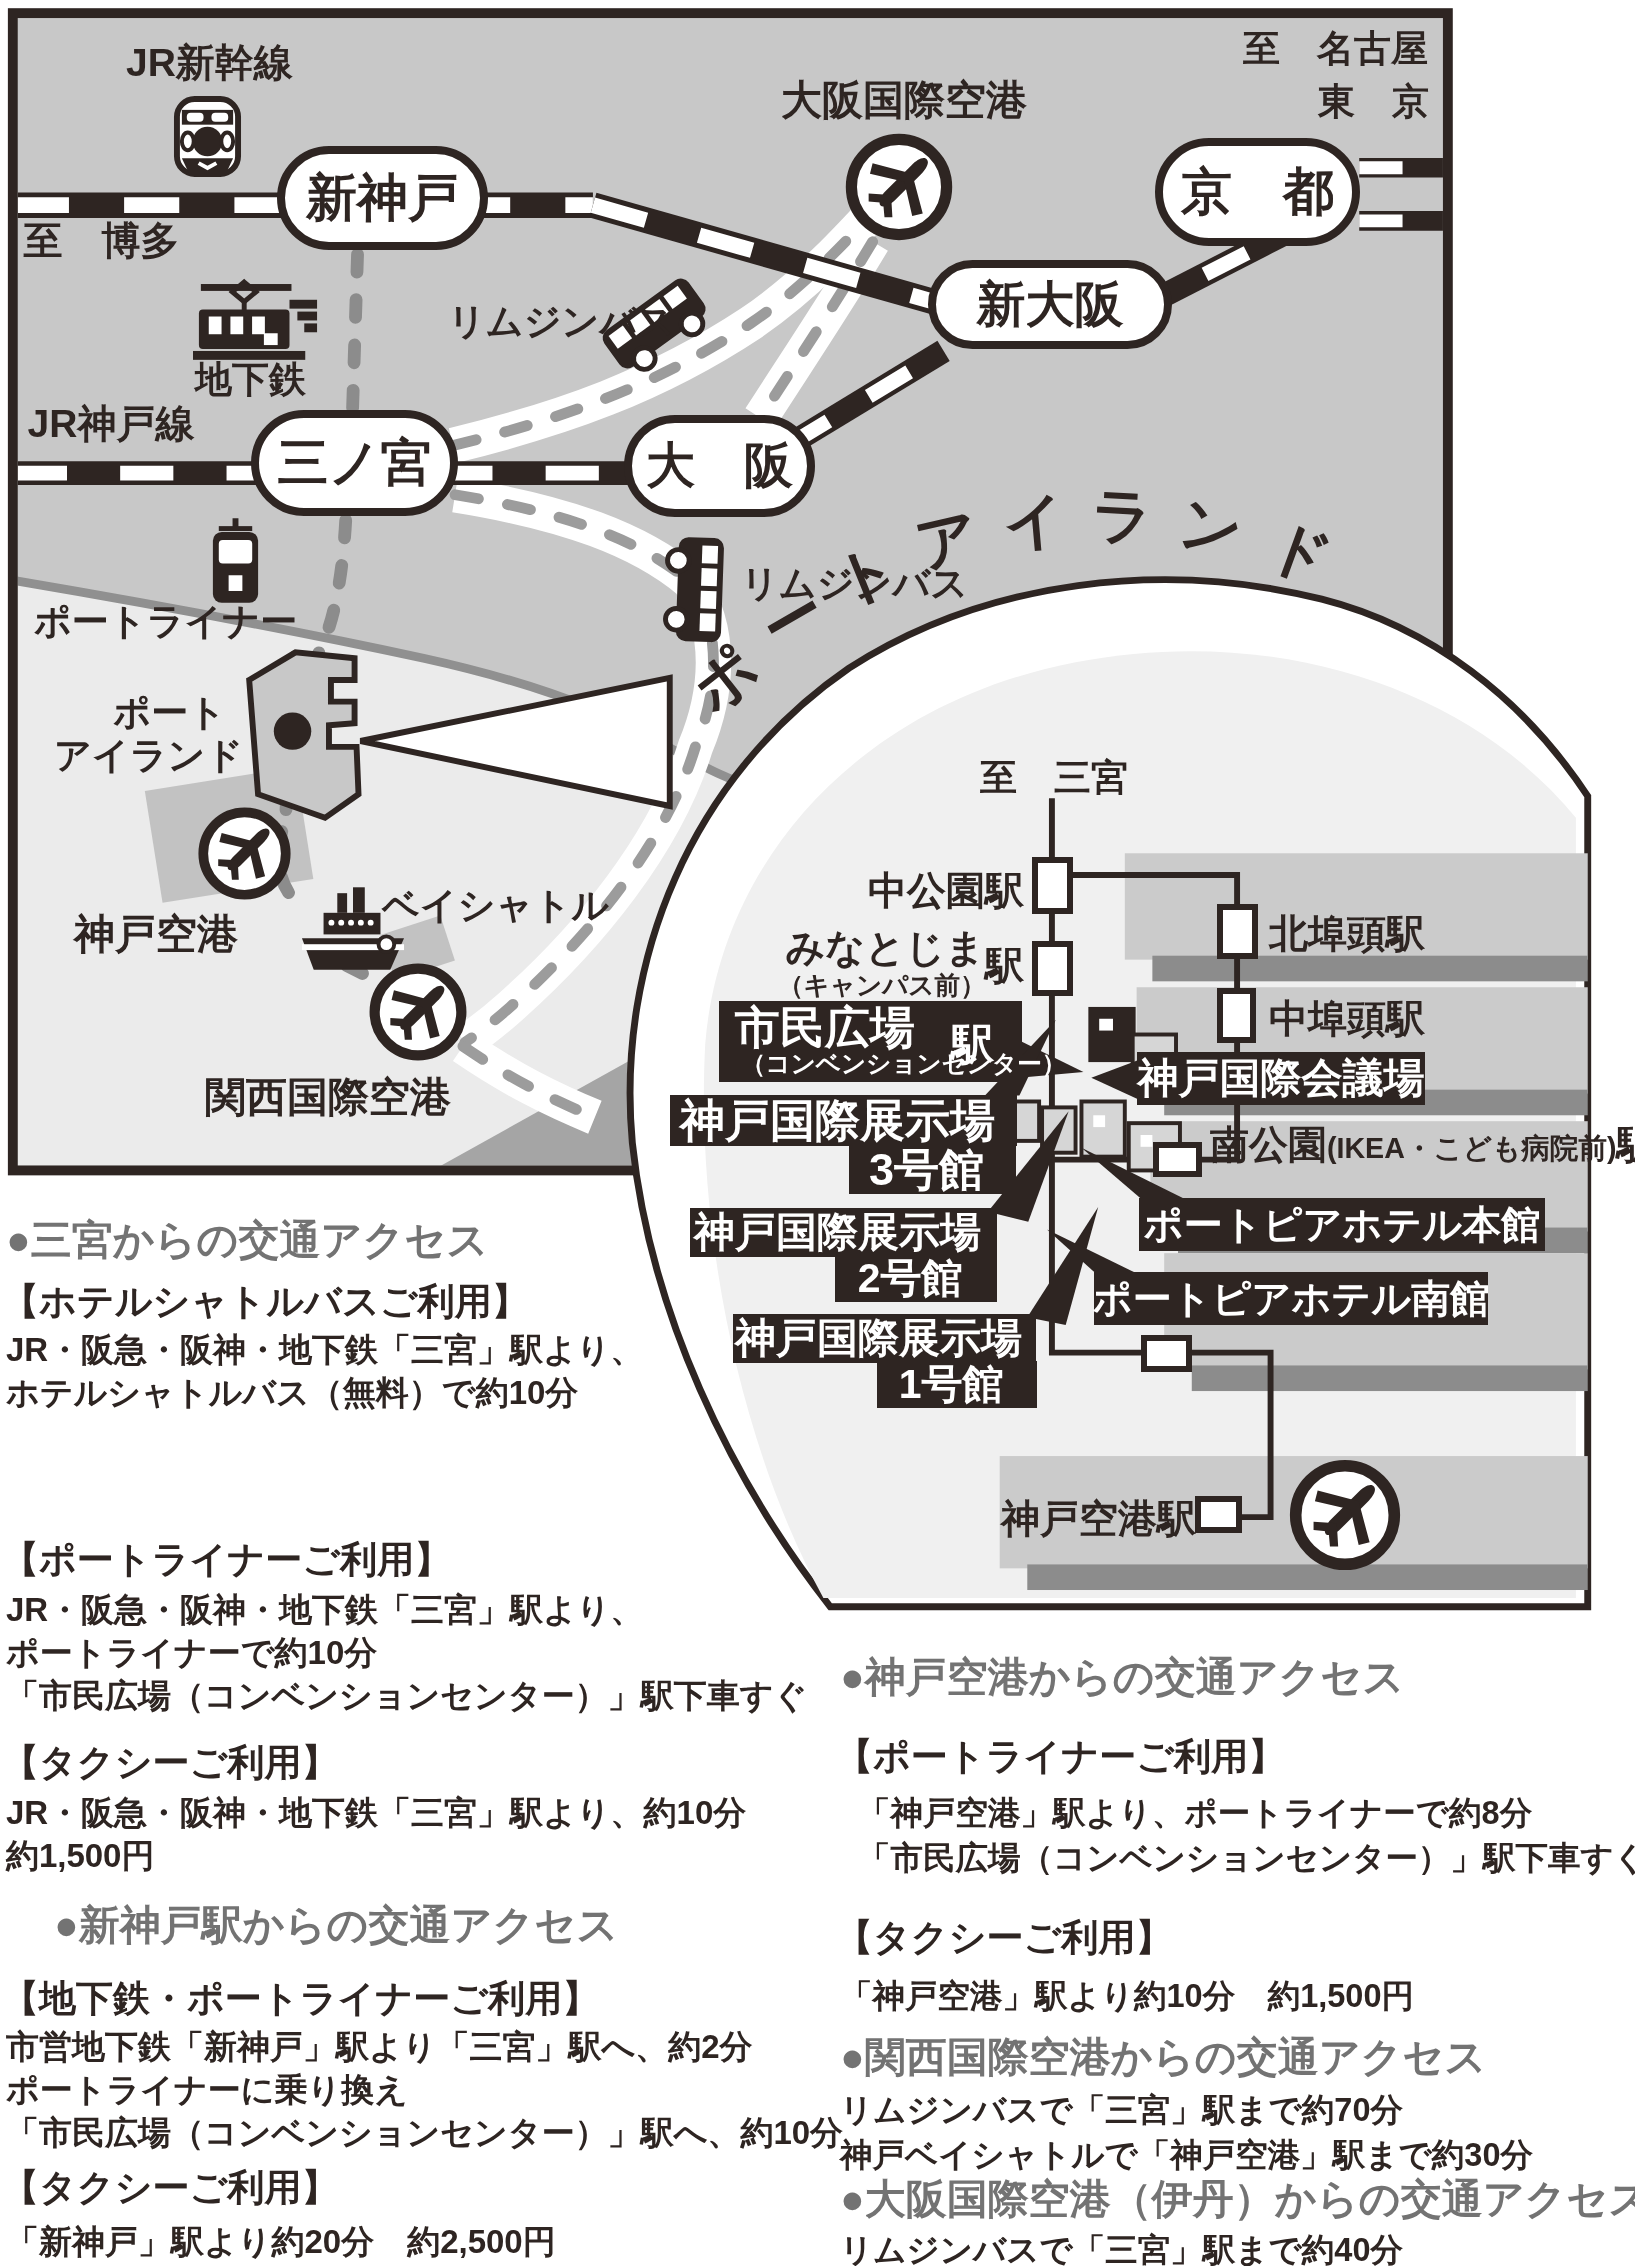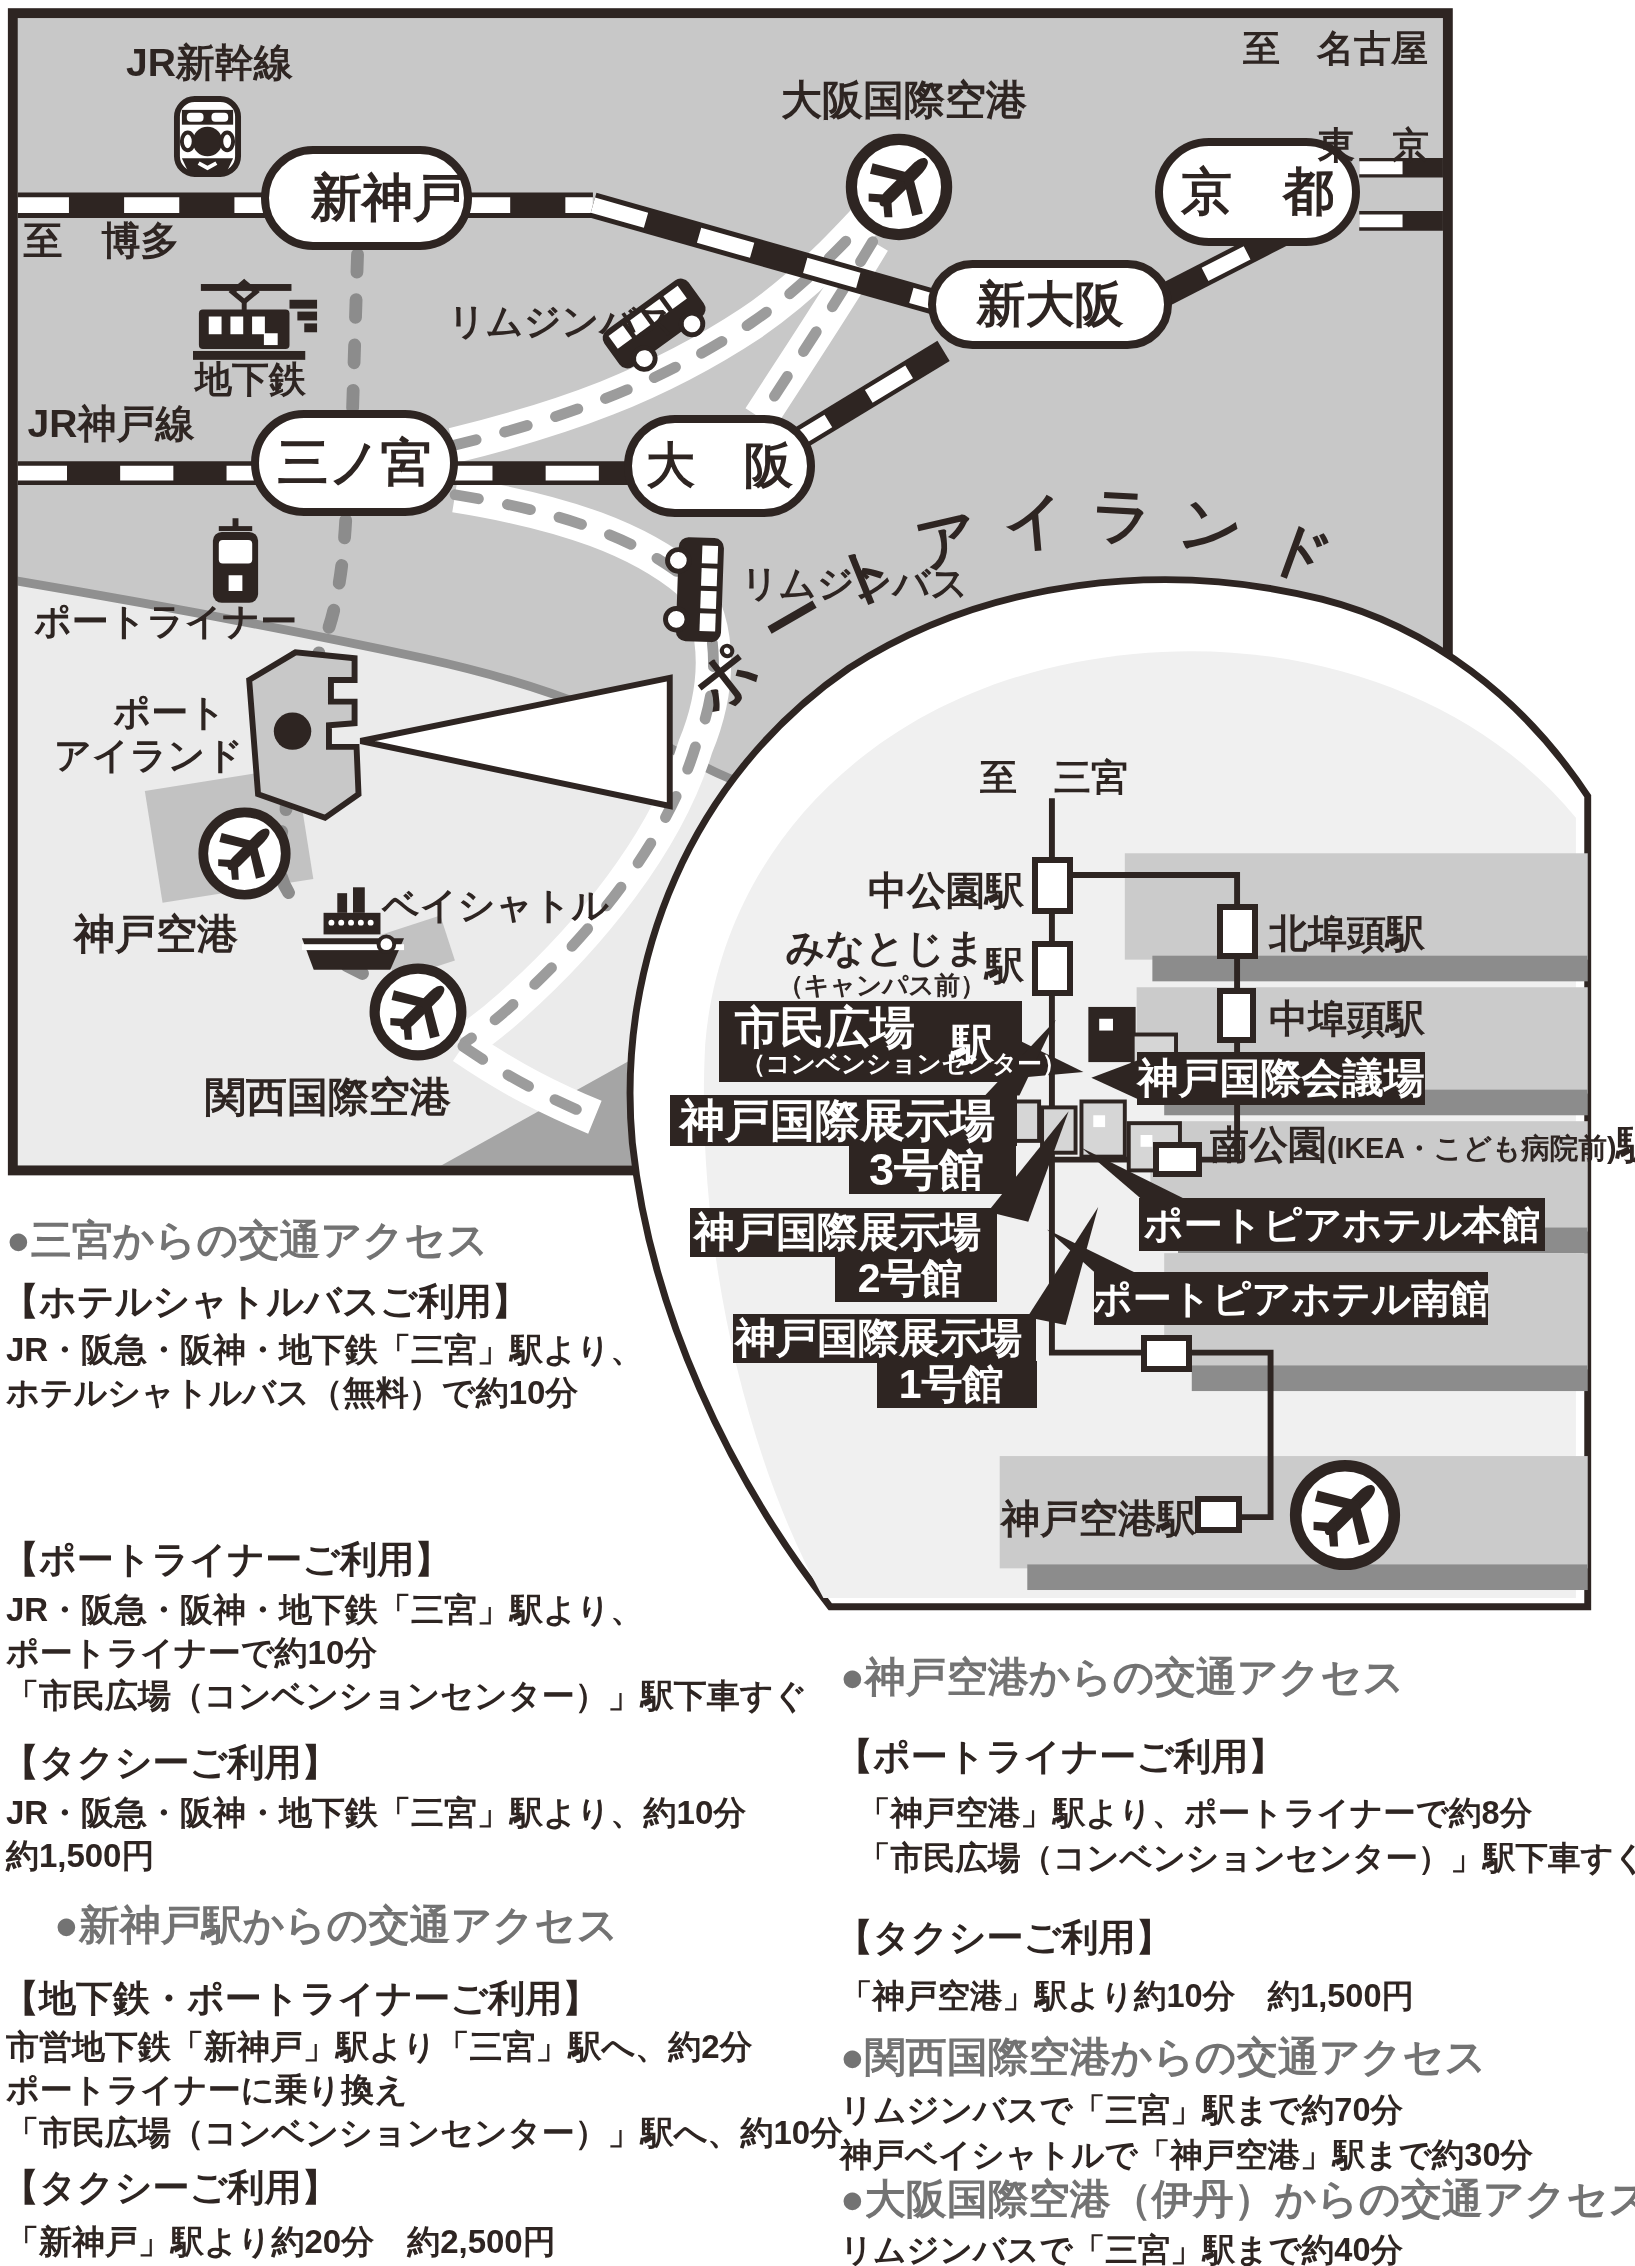--- a/index.html
+++ b/index.html
@@ -249,41 +249,41 @@
     <svg width="116" height="116" viewBox="0 0 120 120">
       <circle cx="60" cy="60" r="51" fill="#fff" stroke="#2e2522" stroke-width="12"></circle>
       <g transform="rotate(45 60 60)" fill="#2e2522">
         <path d="M60,18 C65,18 67,26 67,34 L67,74 C67,80 64,88 60,88 C56,88 53,80 53,74 L53,34 C53,26 55,18 60,18 Z"></path>
         <polygon points="60,40 98,62 92,72 60,52 28,72 22,62"></polygon>
         <polygon points="60,72 78,88 72,94 60,84 48,94 42,88"></polygon>
       </g>
     </svg>
   </div>
 
-  <div class="pill" style="left:261px;top:146px;width:211px;height:104px;font-size:51px;justify-content:flex-end;">
+  <div class="pill" style="left:277px;top:146px;width:211px;height:104px;font-size:51px;">
       <span>新神戸</span>
     </div>
   <div class="pill" style="left:251px;top:410px;width:207px;height:106px;font-size:51px;">
       <span>三ノ宮</span>
     </div>
   <div class="pill" style="left:624px;top:415px;width:191px;height:102px;font-size:49px;">
       <span>大　阪</span>
     </div>
   <div class="pill" style="left:928px;top:260px;width:244px;height:89px;font-size:49px;">
       <span>新大阪</span>
     </div>
   <div class="pill" style="left:1155px;top:138px;width:205px;height:108px;font-size:51px;">
       <span>京　都</span>
     </div>
 
   <div class="lbl" style="left:126px;top:41px;font-size:39px;">JR新幹線</div>
   <div class="lbl" style="left:23.6px;top:219px;font-size:39px;">至　博多</div>
   <div class="lbl" style="left:781px;top:77px;font-size:41px;">大阪国際空港</div>
   <div class="lbl" style="left:1243px;top:27.6px;font-size:37px;">至　名古屋</div>
-  <div class="lbl" style="left:1318px;top:81px;font-size:37px;margin-top:44px;">東　京</div>
+  <div class="lbl" style="left:1318px;top:81px;font-size:37px;">東　京</div>
   <div class="lbl" style="left:448px;top:301px;font-size:37px;">リムジンバス</div>
   <div class="lbl" style="left:195px;top:359px;font-size:37px;">地下鉄</div>
   <div class="lbl" style="left:27.6px;top:402px;font-size:39px;">JR神戸線</div>
   <div class="lbl" style="left:741px;top:563px;font-size:37px;">リムジンバス</div>
   <div class="lbl" style="left:34px;top:601px;font-size:37px;">ポートライナー</div>
   <div class="lbl" style="left:54px;top:692px;width:172px;text-align:right;font-size:37px;">
     <div>ポート</div>
     <div>アイランド</div>
   </div>
   <div class="lbl" style="left:74px;top:911px;font-size:41px;">神戸空港</div>

